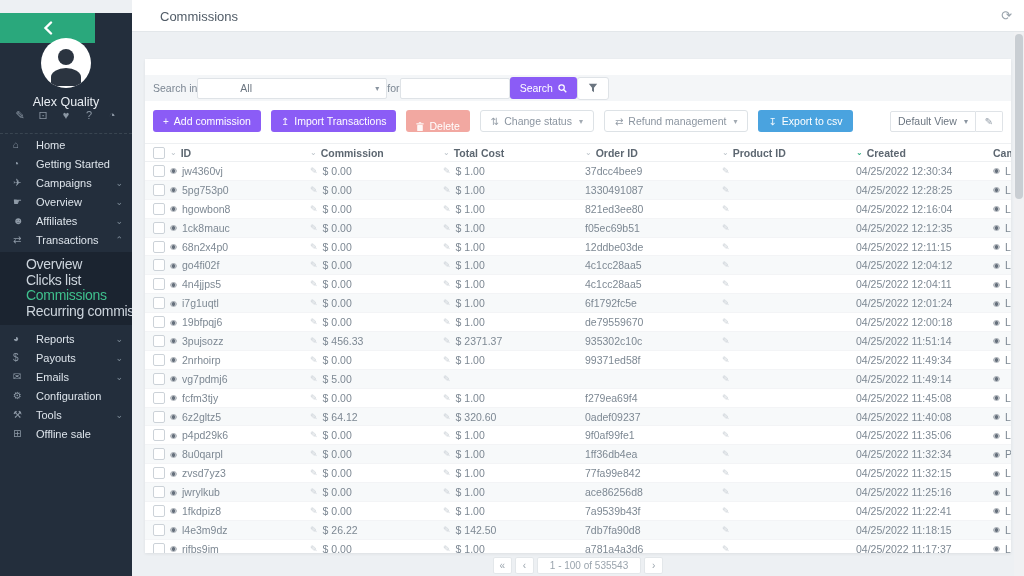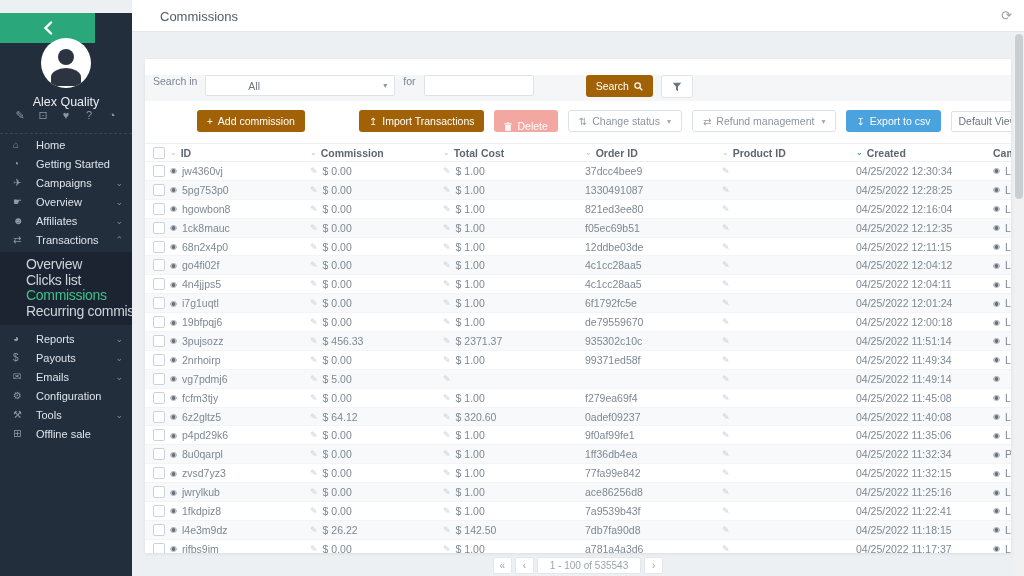--- a/index.html
+++ b/index.html
@@ -34,31 +34,31 @@
   
   #topbar { position:fixed; left:132px; top:0; right:0; height:32px; background:#fff;
     border-bottom:1px solid #e3e7ea; z-index:4; }
   .page-title { position:absolute; left:28px; top:9px; font-size:13px; color:#505b66; }
   .refresh { position:absolute; right:12px; top:8px; color:#98a2ab; font-size:13px; cursor:pointer; }
 
   
   #card { position:fixed; left:145px; top:59px; width:866px; height:494px; background:#fff;
     box-shadow:0 1px 3px rgba(0,0,0,0.07); overflow:hidden; }
   .search-band { margin-top:16px; height:26px; background:#f4f6f8; display:flex;
-    padding:0 8px; gap:8px; }
+    align-items:center; padding:0 8px; }
   .lbl { font-size:10.5px; color:#7b8692; }
   .sel { height:21px; background:#fff; border:1px solid #dfe3e7; border-radius:2px;
     display:flex; align-items:center; padding:0 7px; font-size:10.5px; color:#6b7580; cursor:pointer; }
   .sel .caret { margin-left:auto; font-size:8px; color:#8a94a0; }
   .sel-scope { width:190px;padding-left:42px; }
   .inp { width:110px; height:21px; border:1px solid #dfe3e7; border-radius:2px; background:#fff;
     font-size:10.5px; padding:0 6px; color:#5a6570; font-family:inherit; }
   .btn { height:22px; border:none; border-radius:3px; font-size:10.5px; display:inline-flex;
     align-items:center; gap:5px; padding:0 10px; cursor:pointer; font-family:inherit; white-space:nowrap; }
-  .btn-green { background:#a16207; color:#fff;margin-left:44px; }
+  .btn-green { background:#8b5cf6; color:#fff; }
   .btn-pink { background:#f2a8a1; color:#fff;align-items:flex-end; }
   .btn-blue { background:#4aa3df; color:#fff; }
   .btn-outline { background:#fff; border:1px solid #dde2e6; color:#8b95a0; }
   .btn .bi { font-size:10px; opacity:.92; }
   .btn .caret { font-size:8px; opacity:.8; margin-left:2px; }
   .filter-btn { width:32px; height:23px; background:#fff; border:1px solid #dfe3e7; border-radius:3px;
     display:flex; align-items:center; justify-content:center; cursor:pointer; }
   .toolbar { margin:9px 8px 0 8px; display:flex; align-items:center; gap:10px; }
   .toolbar .right { margin-left:auto; display:flex; align-items:flex-end; }
   .sel-view { width:86px; border-radius:2px 0 0 2px; }

